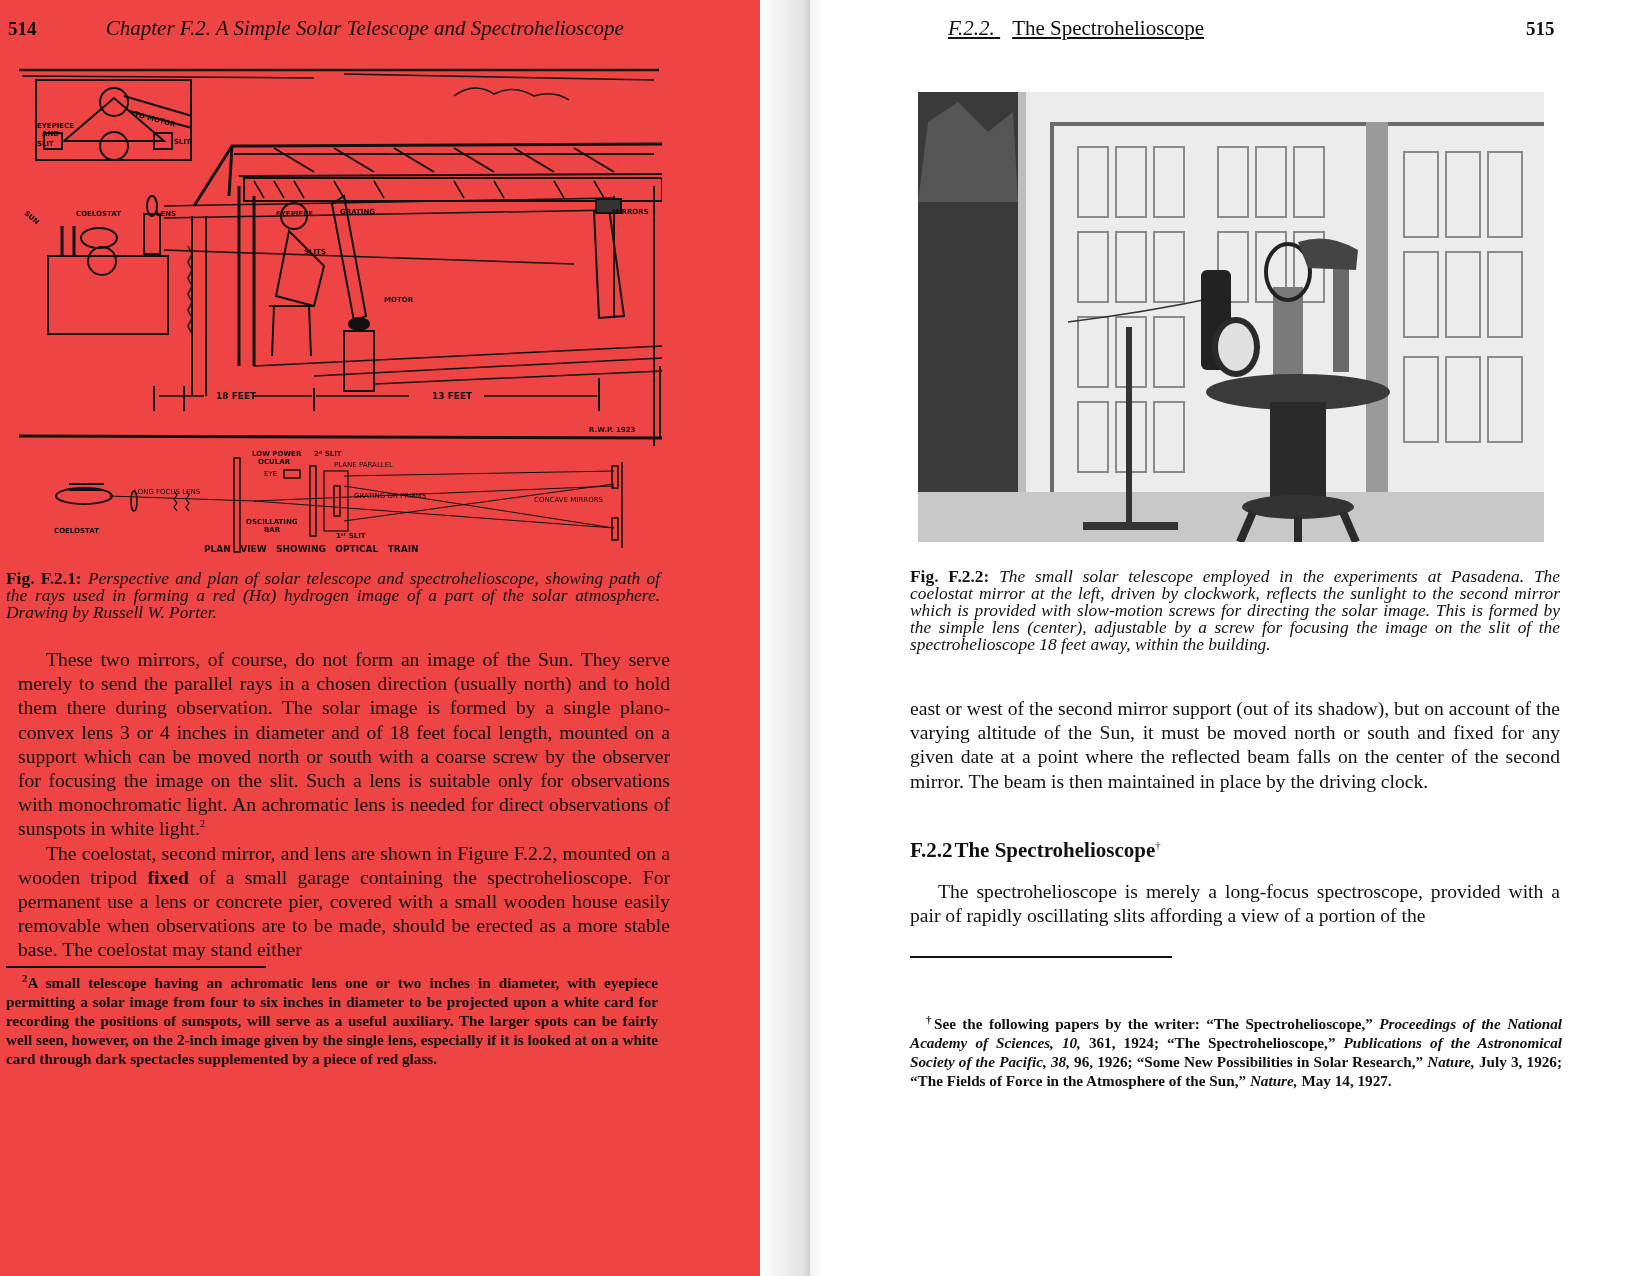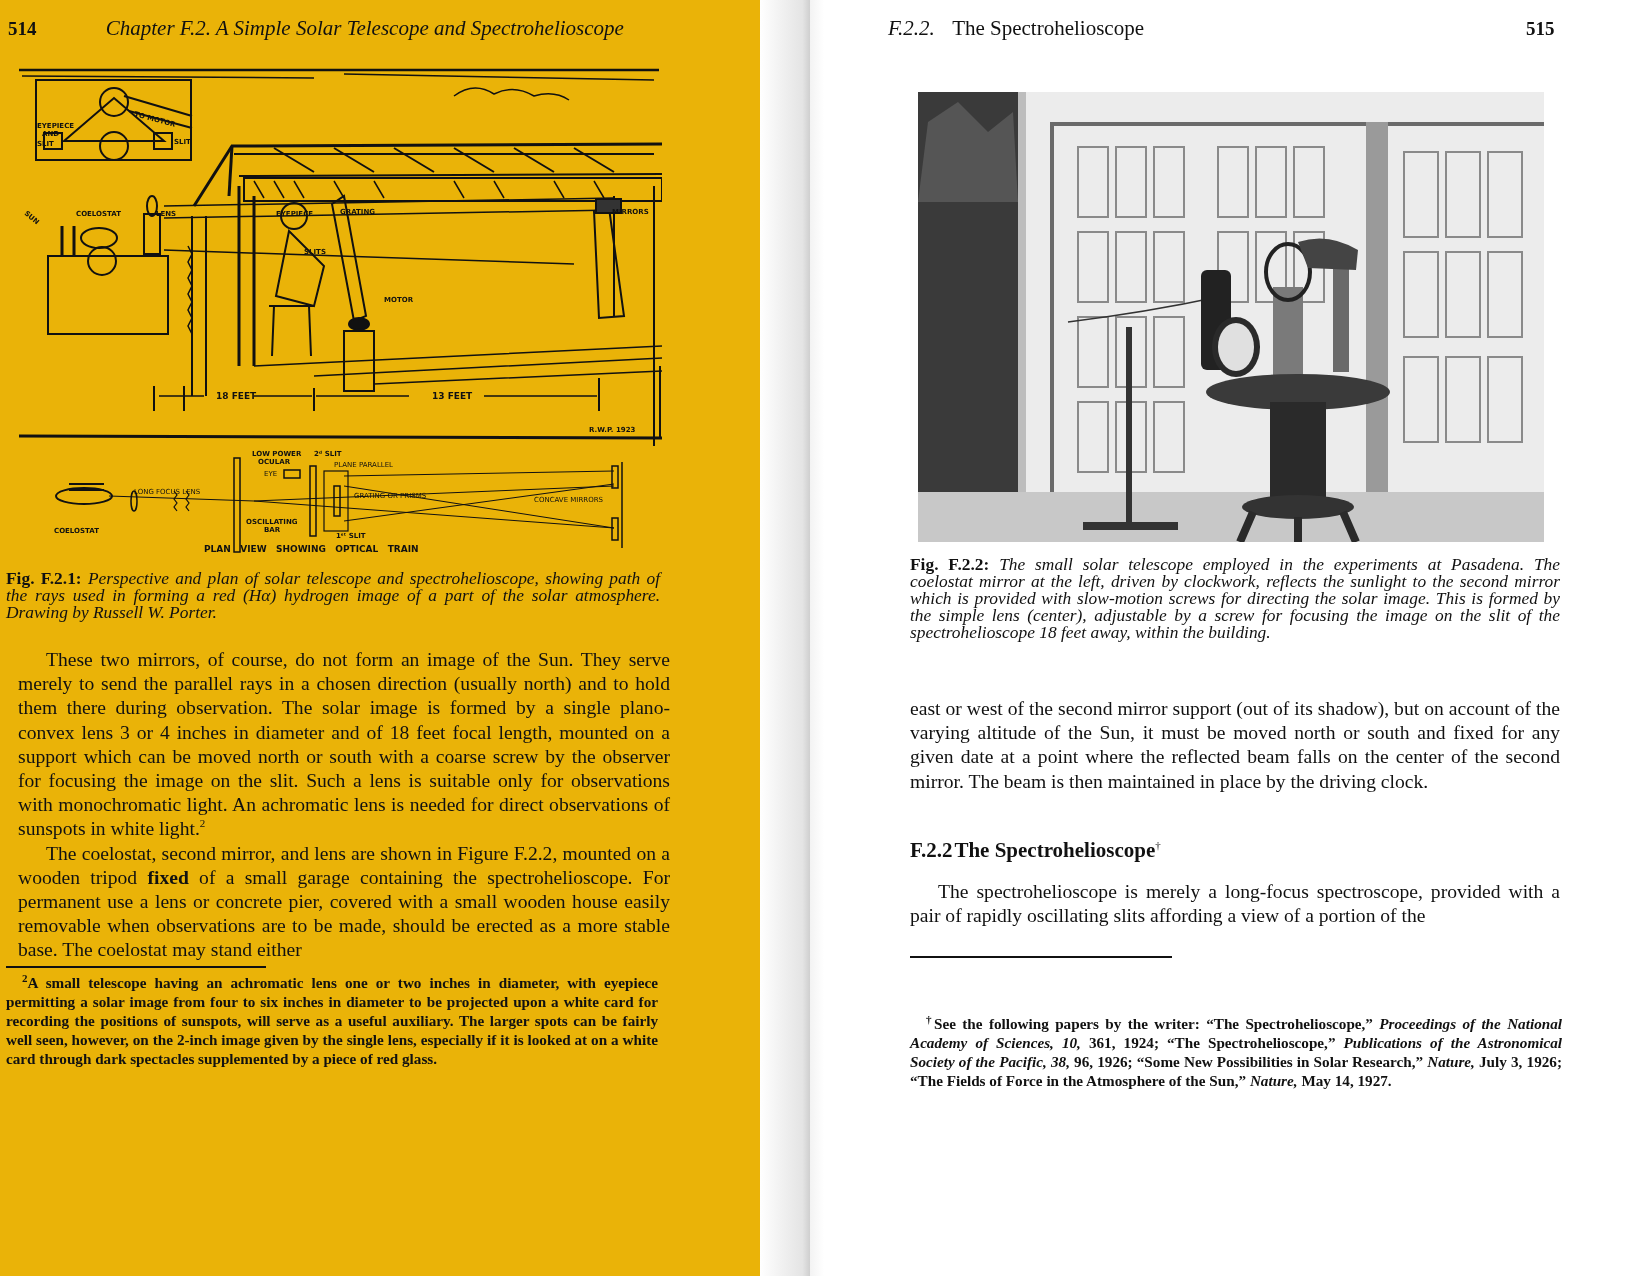--- a/index.html
+++ b/index.html
@@ -2,21 +2,21 @@
 <html><head>
 <meta charset="utf-8">
 <style>
   html, body { margin: 0; padding: 0; }
   body {
     width: 1630px; height: 1276px; position: relative; overflow: hidden;
     background: #ffffff; color: #111;
     font-family: "Liberation Serif", "DejaVu Serif", serif;
   }
   .page { position: absolute; top: 0; height: 1276px; }
-  .page-left { left: 0; width: 810px; background: #eab308; }
+  .page-left { left: 0; width: 810px; background: #ef4444; }
   .page-right { left: 810px; width: 820px; background: #fff; }
   .gutter {
     position: absolute; left: 760px; top: 0; width: 50px; height: 1276px;
     background: linear-gradient(to right, #ffffff 0%, #f2f2f2 40%, #e4e4e4 85%, #cfcfcf 100%);
   }
   .gutter-right {
     position: absolute; left: 810px; top: 0; width: 14px; height: 1276px;
     background: linear-gradient(to right, #f3f3f3, #ffffff);
   }
 
@@ -184,21 +184,21 @@
     <p><sup>2</sup><span>A small telescope having an achromatic lens one or two inches in diameter, with eyepiece permitting a solar image from four to six inches in diameter to be projected upon a white card for recording the positions of sunspots, will serve as a useful auxiliary. The larger spots can be fairly well seen, however, on the 2-inch image given by the single lens, especially if it is looked at on a white card through dark spectacles supplemented by a piece of red glass.</span></p>
   </div>
 </div>
 
 <div class="gutter"></div>
 
 <div class="page page-right">
 </div>
 <div class="gutter-right"></div>
 
-<div class="running-head" style="left:888px;">
+<div class="running-head" style="left:948px;text-decoration:underline;">
   <span class="rh-sec">F.2.2.</span>
   <span style="margin-left:12px;">The Spectrohelioscope</span>
 </div>
 <div class="running-head pgnum" style="left:1526px; top:18px;">515</div>
 
 <div class="photo">
   <svg viewBox="0 0 626 450" xmlns="http://www.w3.org/2000/svg">
     <rect x="0" y="0" width="626" height="450" fill="#e6e6e6"></rect>
 
     <rect x="0" y="0" width="100" height="450" fill="#3a3a3a"></rect>
@@ -256,21 +256,21 @@
     <rect x="415" y="170" width="16" height="110" fill="#6a6a6a"></rect>
     <path d="M380 150 Q410 140 440 158 L438 178 L390 176 Z" fill="#444"></path>
 
     <ellipse cx="380" cy="300" rx="92" ry="18" fill="#3a3a3a"></ellipse>
     <rect x="352" y="310" width="56" height="105" fill="#2a2a2a"></rect>
     <ellipse cx="380" cy="415" rx="56" ry="12" fill="#333"></ellipse>
     <path d="M335 420 L322 450 M425 420 L438 450 M380 425 L380 450" stroke="#2a2a2a" stroke-width="8"></path>
   </svg>
 </div>
 
-<div class="caption" style="left:910px; top:556px; width:650px;">
+<div class="caption" style="left:910px; top:568px; width:650px;">
   <b>Fig. F.2.2:</b>
   <span class="cap-text">The small solar telescope employed in the experiments at Pasadena. The coelostat mirror at the left, driven by clockwork, reflects the sunlight to the second mirror which is provided with slow-motion screws for directing the solar image. This is formed by the simple lens (center), adjustable by a screw for focusing the image on the slit of the spectrohelioscope 18 feet away, within the building.</span>
 </div>
 
 <div class="body-text" style="left:910px; top:684px; width:650px;margin-top:13px;">
   <p class="noindent">east or west of the second mirror support (out of its shadow), but on account of the varying altitude of the Sun, it must be moved north or south and fixed for any given date at a point where the reflected beam falls on the center of the second mirror. The beam is then maintained in place by the driving clock.</p>
 </div>
 
 <div class="section-head">
   <span class="num">F.2.2</span><span>The Spectrohelioscope</span><sup style="font-weight:normal;">†</sup>

